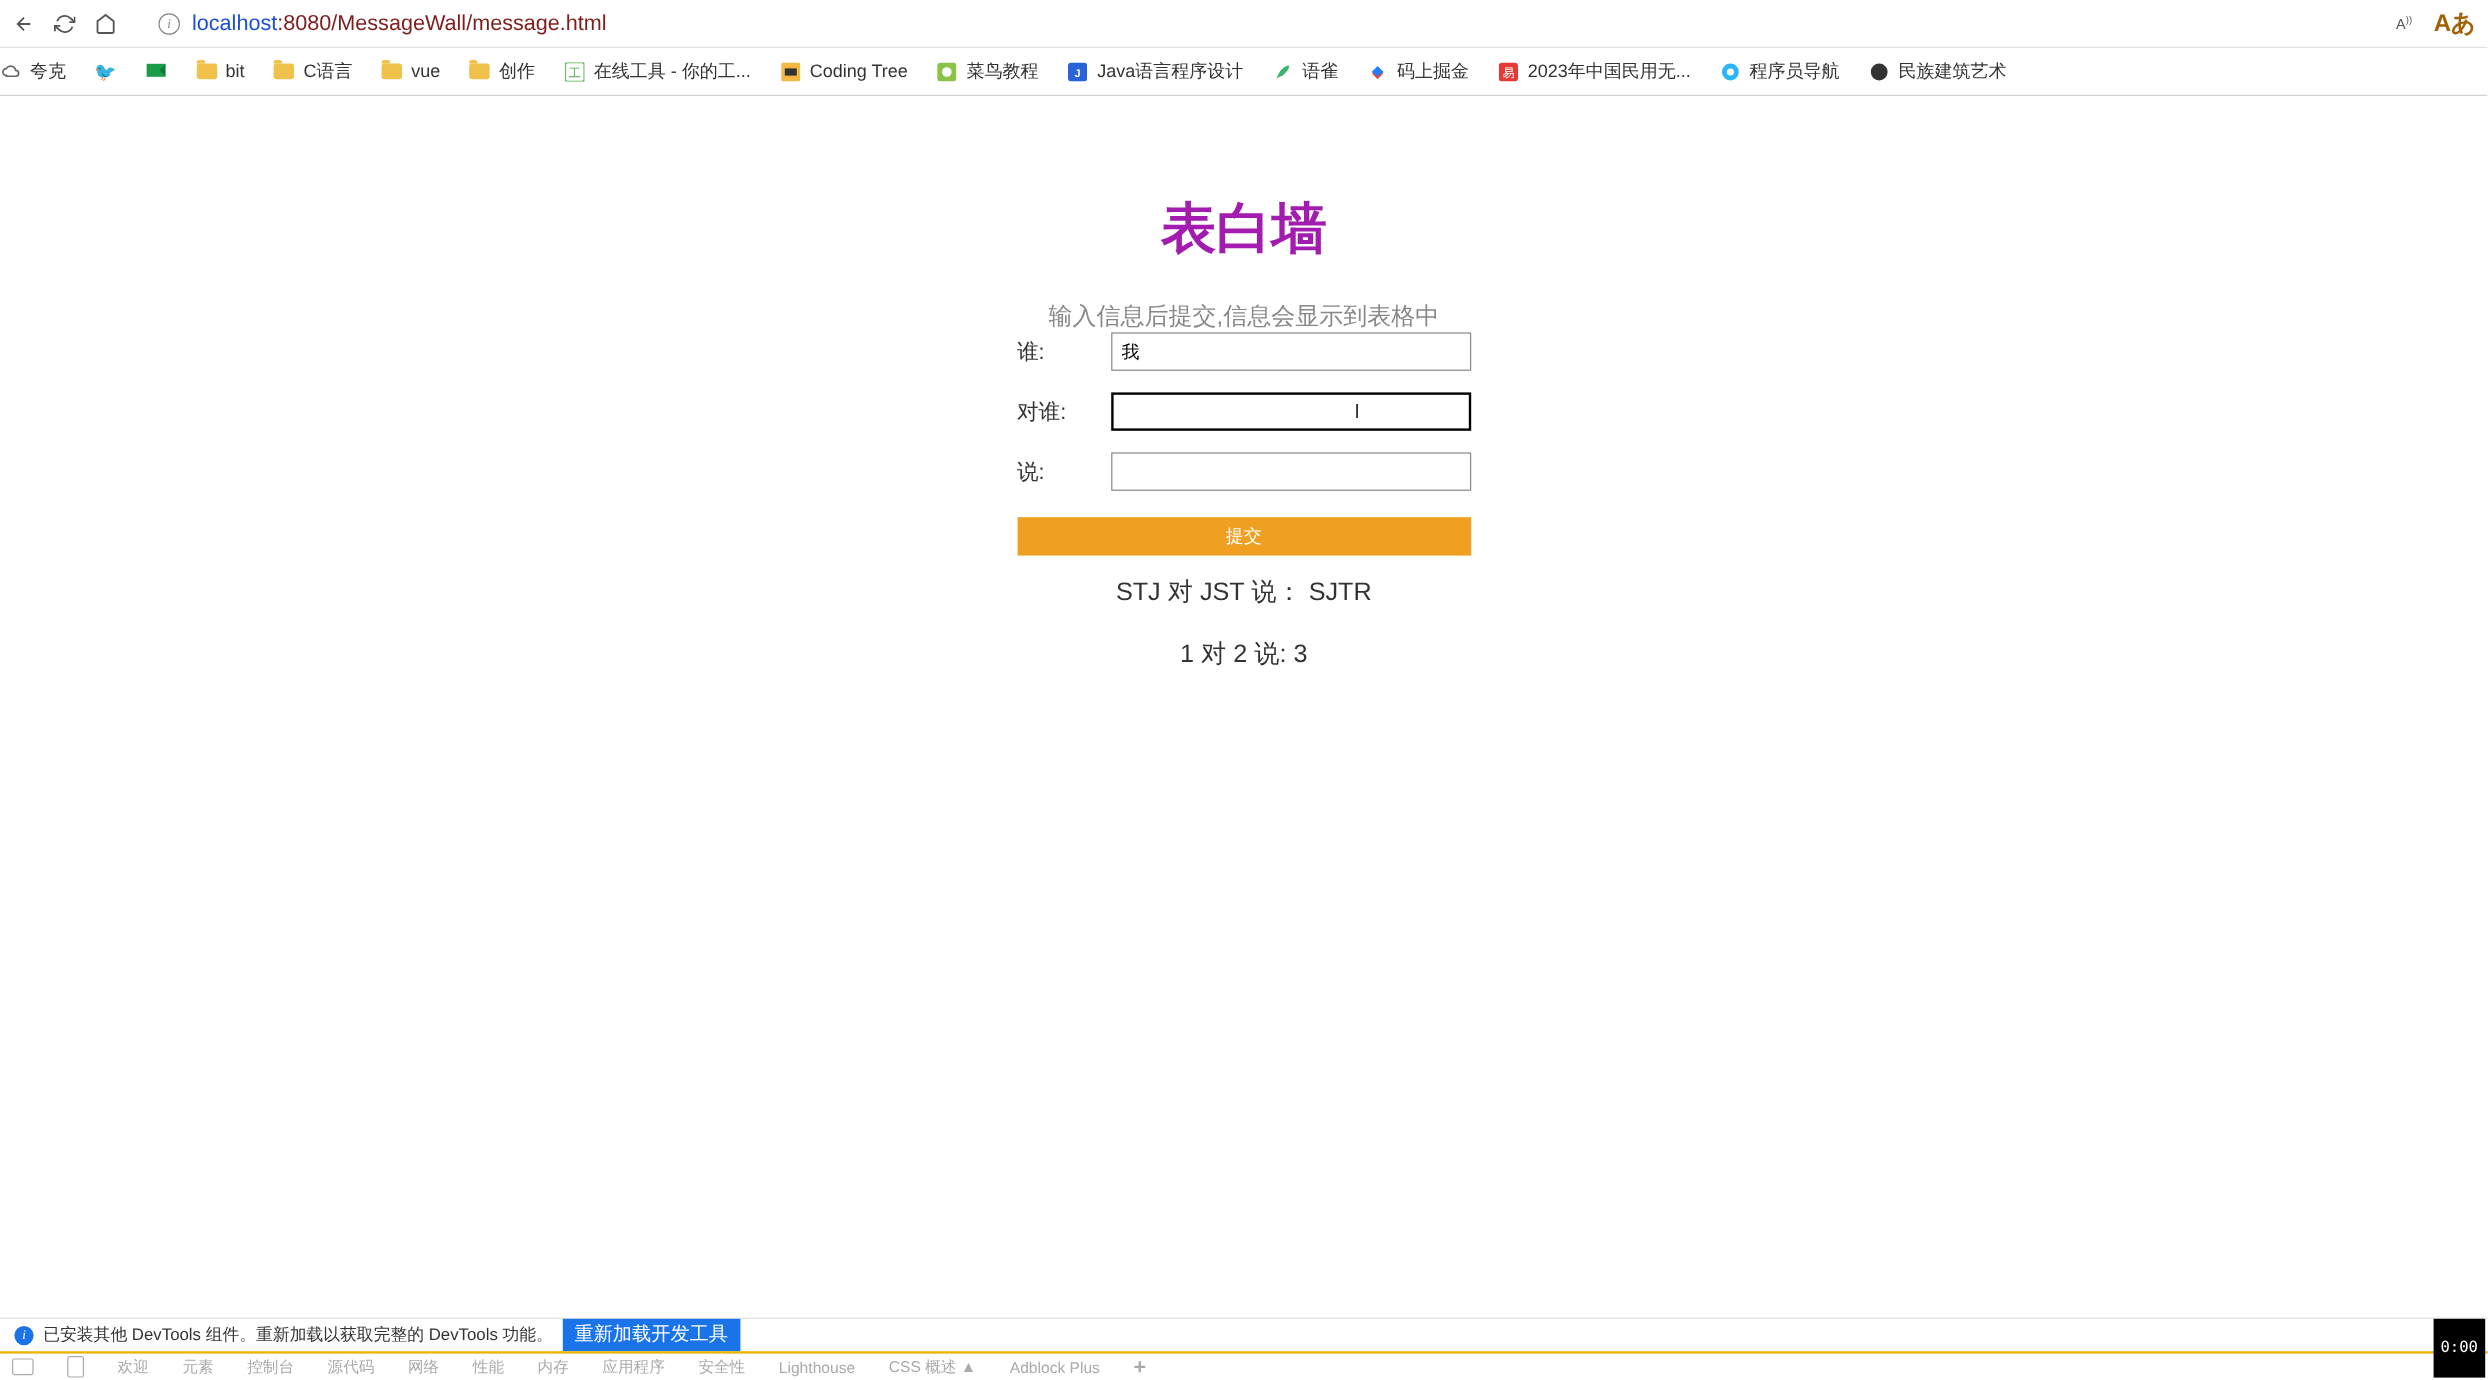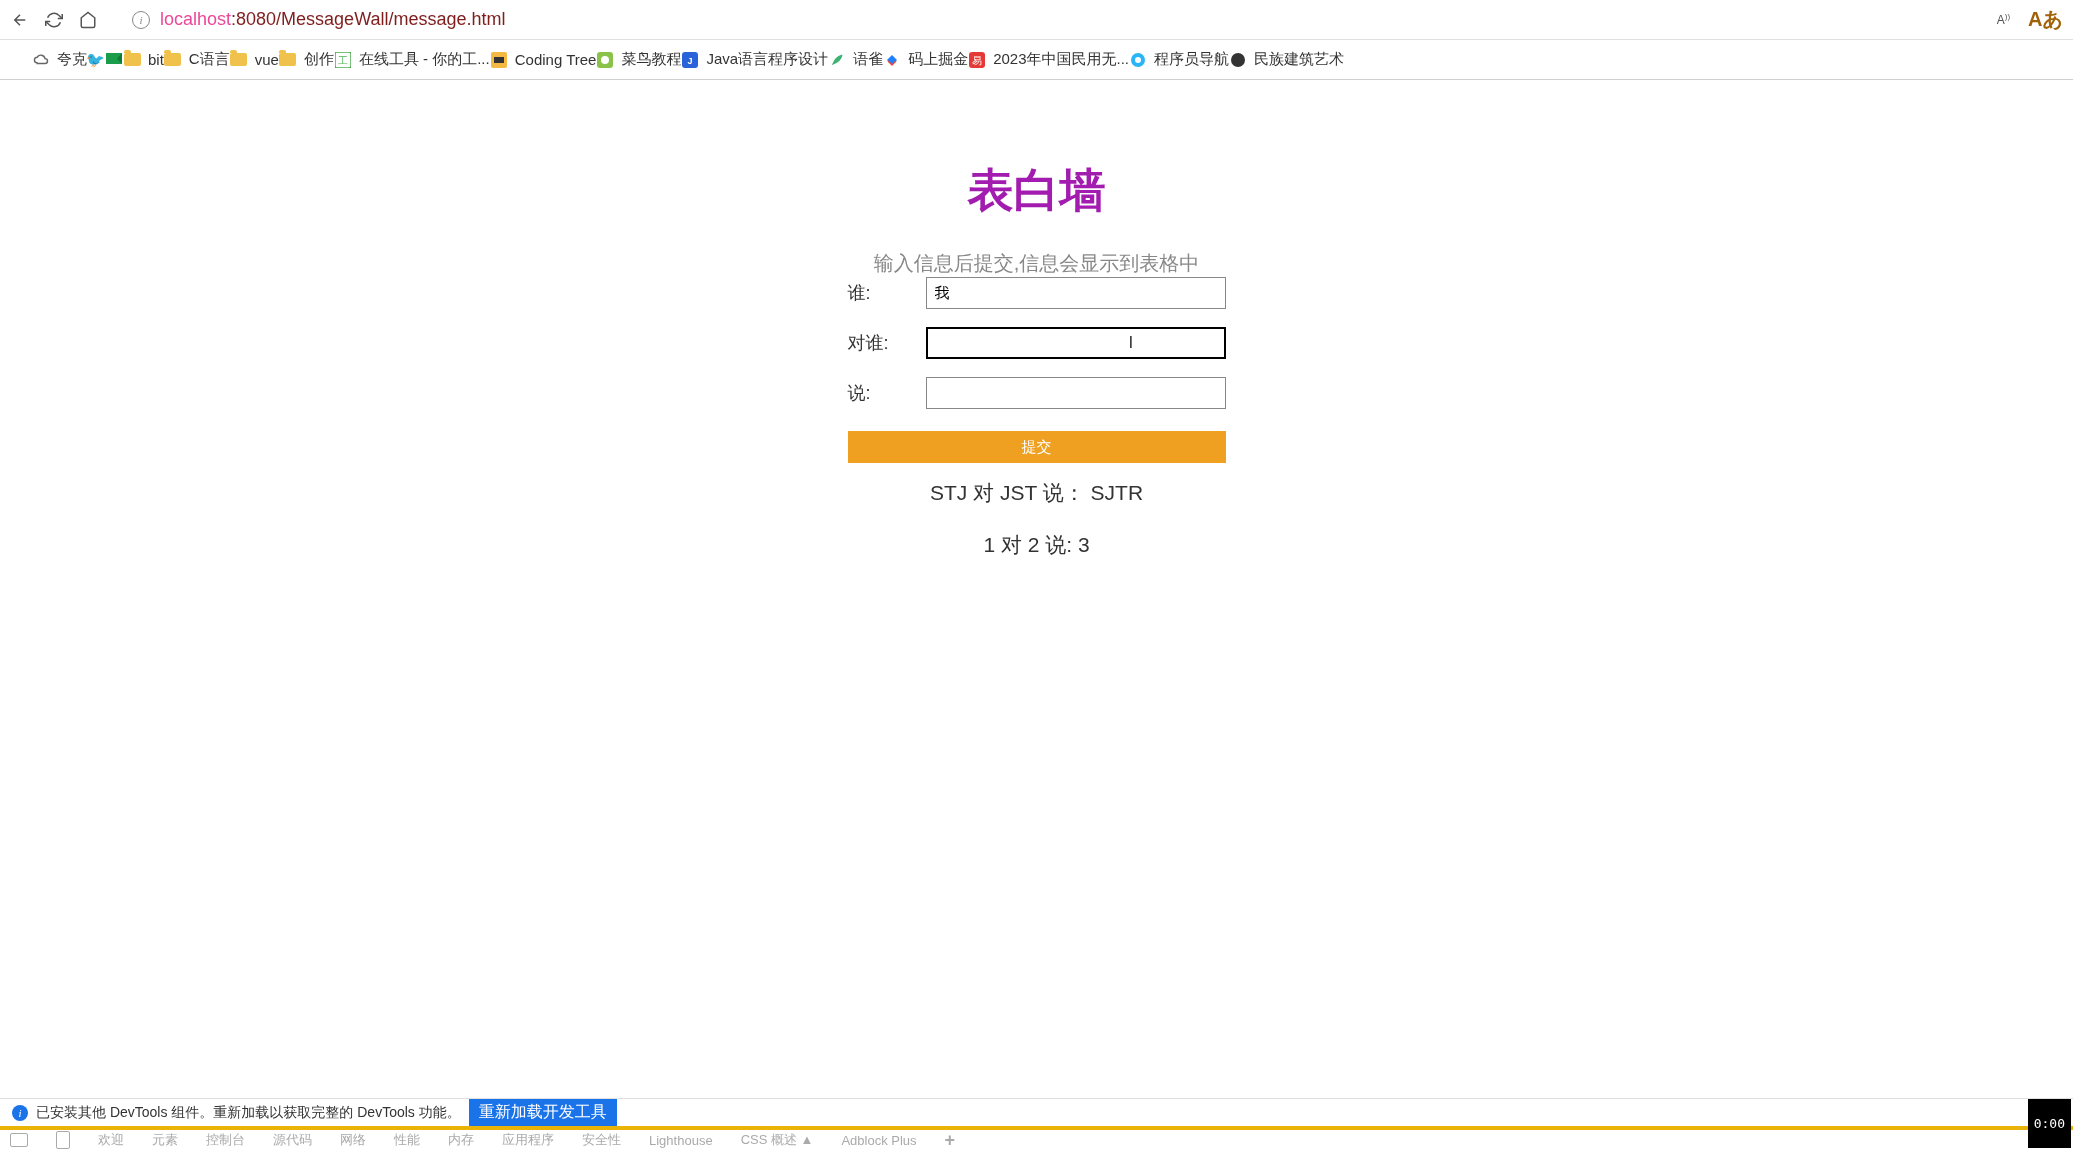--- a/index.html
+++ b/index.html
@@ -4,27 +4,27 @@
   <style>
     * { margin: 0; padding: 0; box-sizing: border-box; }
     body { font-family: "Microsoft YaHei", Arial, sans-serif; font-size: 14px; color: #333; background: #fff; overflow: hidden; }
     
     
     .toolbar { height: 40px; display: flex; align-items: center; padding: 0 10px; border-bottom: 1px solid #e0e0e0; gap: 14px; }
     .toolbar-icon { width: 20px; height: 20px; display: flex; align-items: center; justify-content: center; cursor: pointer; color: #555; }
     .address-bar-wrap { flex: 1; display: flex; align-items: center; gap: 10px; margin-left: 20px; }
     .info-icon { width: 18px; height: 18px; border: 1px solid #888; border-radius: 50%; display: flex; align-items: center; justify-content: center; font-size: 11px; color: #888; font-style: italic; font-family: Georgia, serif; }
     .url { color: #555; font-size: 18px; }
-    .url .host { color: #ec4899; }
+    .url .host { color: #1d4ed8; }
     .url .path { color: #7f1d1d; }
     .right-icons { display: flex; gap: 18px; align-items: center; font-size: 13px; color: #555; }
     .aa-icon { color: #a16207; font-size: 20px; font-weight: bold; }
     
     
-    .bookmarks { height: 40px; display: flex; align-items: center; padding: 0 32px; border-bottom: 1px solid #d0d0d0; overflow: hidden; }
+    .bookmarks { height: 40px; display: flex; align-items: center; padding: 0 0; border-bottom: 1px solid #d0d0d0; gap: 24px; overflow: hidden; }
     .bm { display: flex; align-items: center; gap: 7px; cursor: pointer; white-space: nowrap; font-size: 15px; color: #333; }
     .bm-icon { width: 18px; height: 18px; display: flex; align-items: center; justify-content: center; flex-shrink: 0; }
     .folder-icon { width: 17px; height: 13px; background: #f0c14b; border-radius: 2px; position: relative; }
     .folder-icon::before { content: ""; position: absolute; top: -3px; left: 0; width: 7px; height: 3px; background: #f0c14b; border-radius: 2px 2px 0 0; }
     
     
     .page { position: absolute; top: 80px; left: 0; right: 0; bottom: 48px; background: #fff; overflow: auto; }
     .content { width: 380px; margin: 80px auto 0; text-align: center; }
     .title { font-size: 46px; font-weight: bold; color: #a21caf; margin-bottom: 28px; }
     .subtitle { font-size: 20px; color: #888; }
@@ -33,21 +33,21 @@
     .form-input { width: 300px; height: 32px; border: 1px solid #888; padding: 0 8px; font-size: 15px; outline: none; }
     .submit-btn { width: 378px; height: 32px; background: #f0a020; color: #fff; border: none; font-size: 15px; cursor: pointer; margin-top: 4px; margin-bottom: 16px; }
     .msg { font-size: 21px; color: #333; margin-bottom: 24px; }
     
     
     .devtools-notice { position: absolute; bottom: 24px; left: 0; right: 0; height: 28px; display: flex; align-items: center; padding: 0 12px; gap: 8px; font-size: 14px; border-top: 1px solid #e0e0e0; }
     .info-circle { width: 16px; height: 16px; background: #1a73e8; border-radius: 50%; color: #fff; display: flex; align-items: center; justify-content: center; font-size: 11px; font-style: italic; font-family: Georgia, serif; }
     .reload-btn { background: #1a73e8; color: #fff; border: none; padding: 3px 10px; font-size: 16px; cursor: pointer; }
     
     
-    .devtools-tabs { position: absolute; bottom: 0; left: 0; right: 0; height: 24px; display: flex; align-items: center; padding: 7px 10px; gap: 28px; border-top: 4px solid #eab308; font-size: 13px; color: #aaa; }
+    .devtools-tabs { position: absolute; bottom: 0; left: 0; right: 0; height: 24px; display: flex; align-items: center; padding: 7px 10px; gap: 28px; border-top: 2px solid #eab308; font-size: 13px; color: #aaa; }
     .dt-icon { width: 18px; height: 14px; border: 1.5px solid #aaa; border-radius: 2px; }
     .dt-tab { cursor: pointer; }
     .plus { font-size: 18px; font-weight: bold; }
     
     
     .time-overlay { position: absolute; bottom: 2px; right: 2px; background: #000; color: #fff; font-size: 13px; padding: 17px 6px; font-family: monospace; }
     .cursor-ibeam { position: absolute; font-size: 17px; color: #333; pointer-events: none; }
   </style>
 </head>
 <body>

